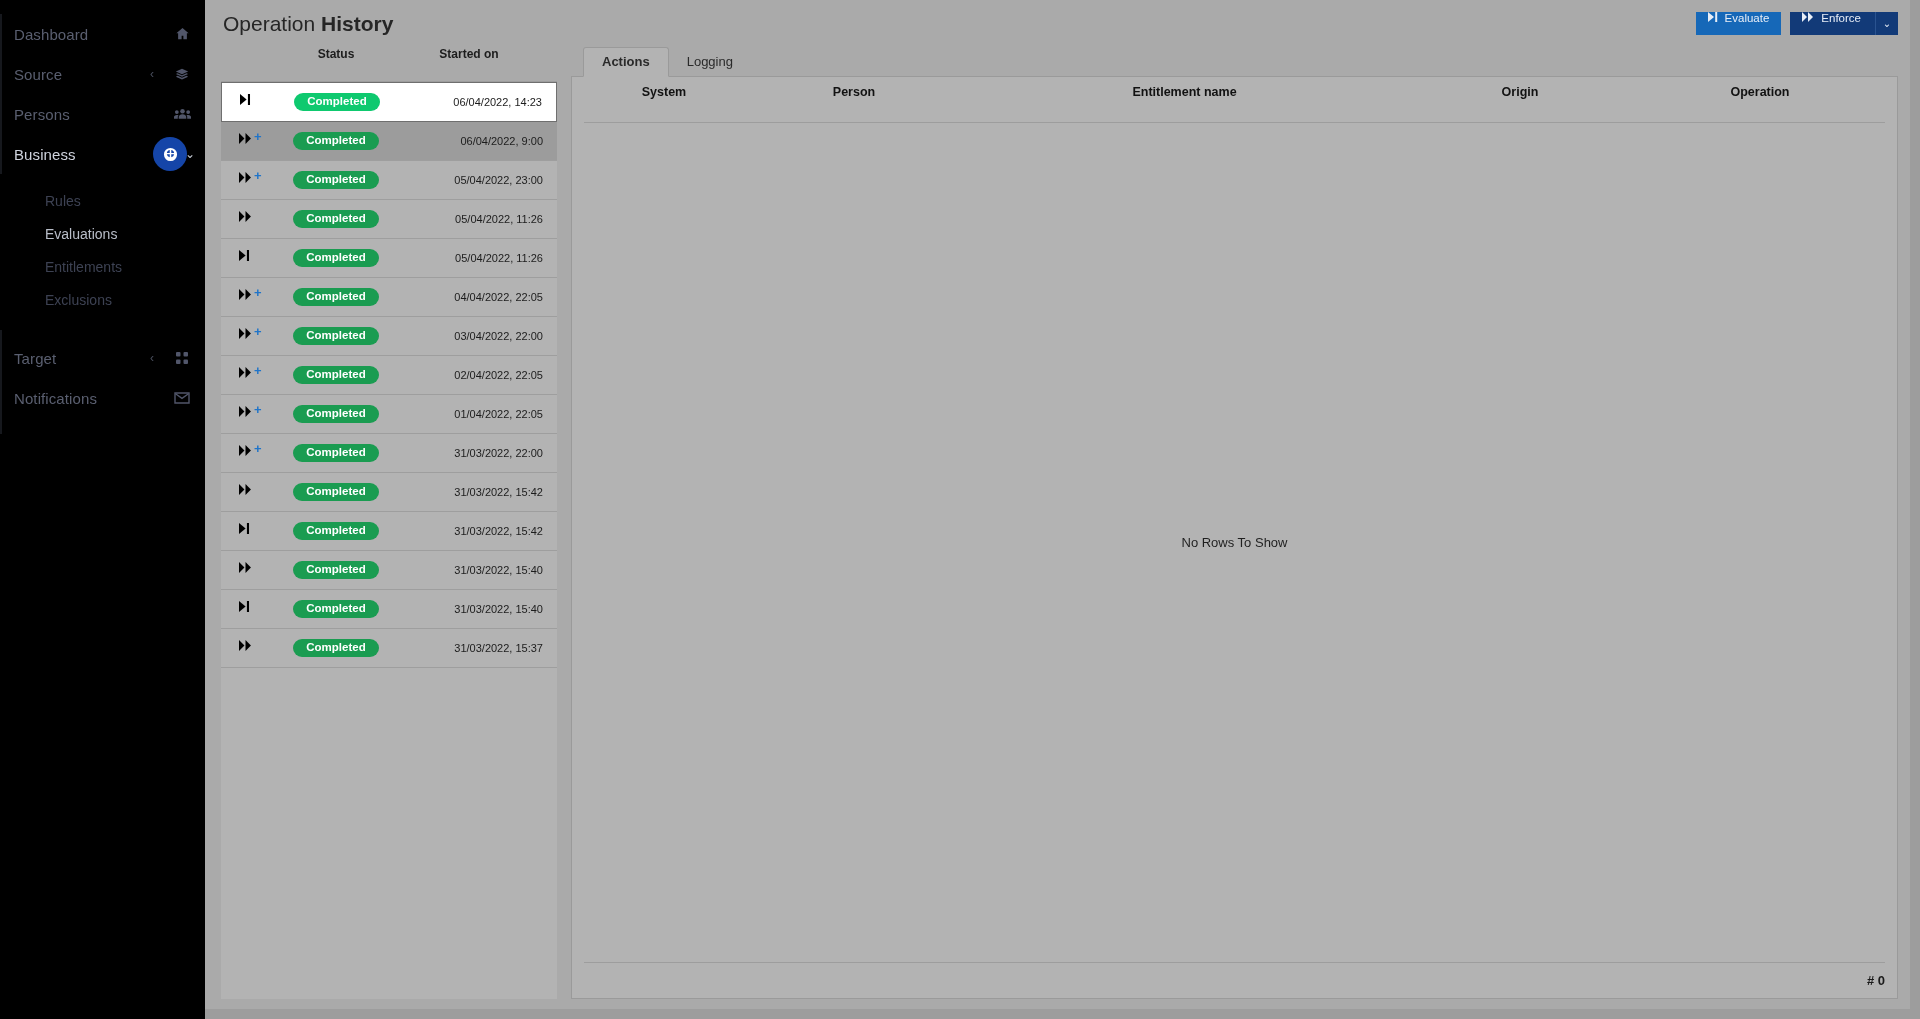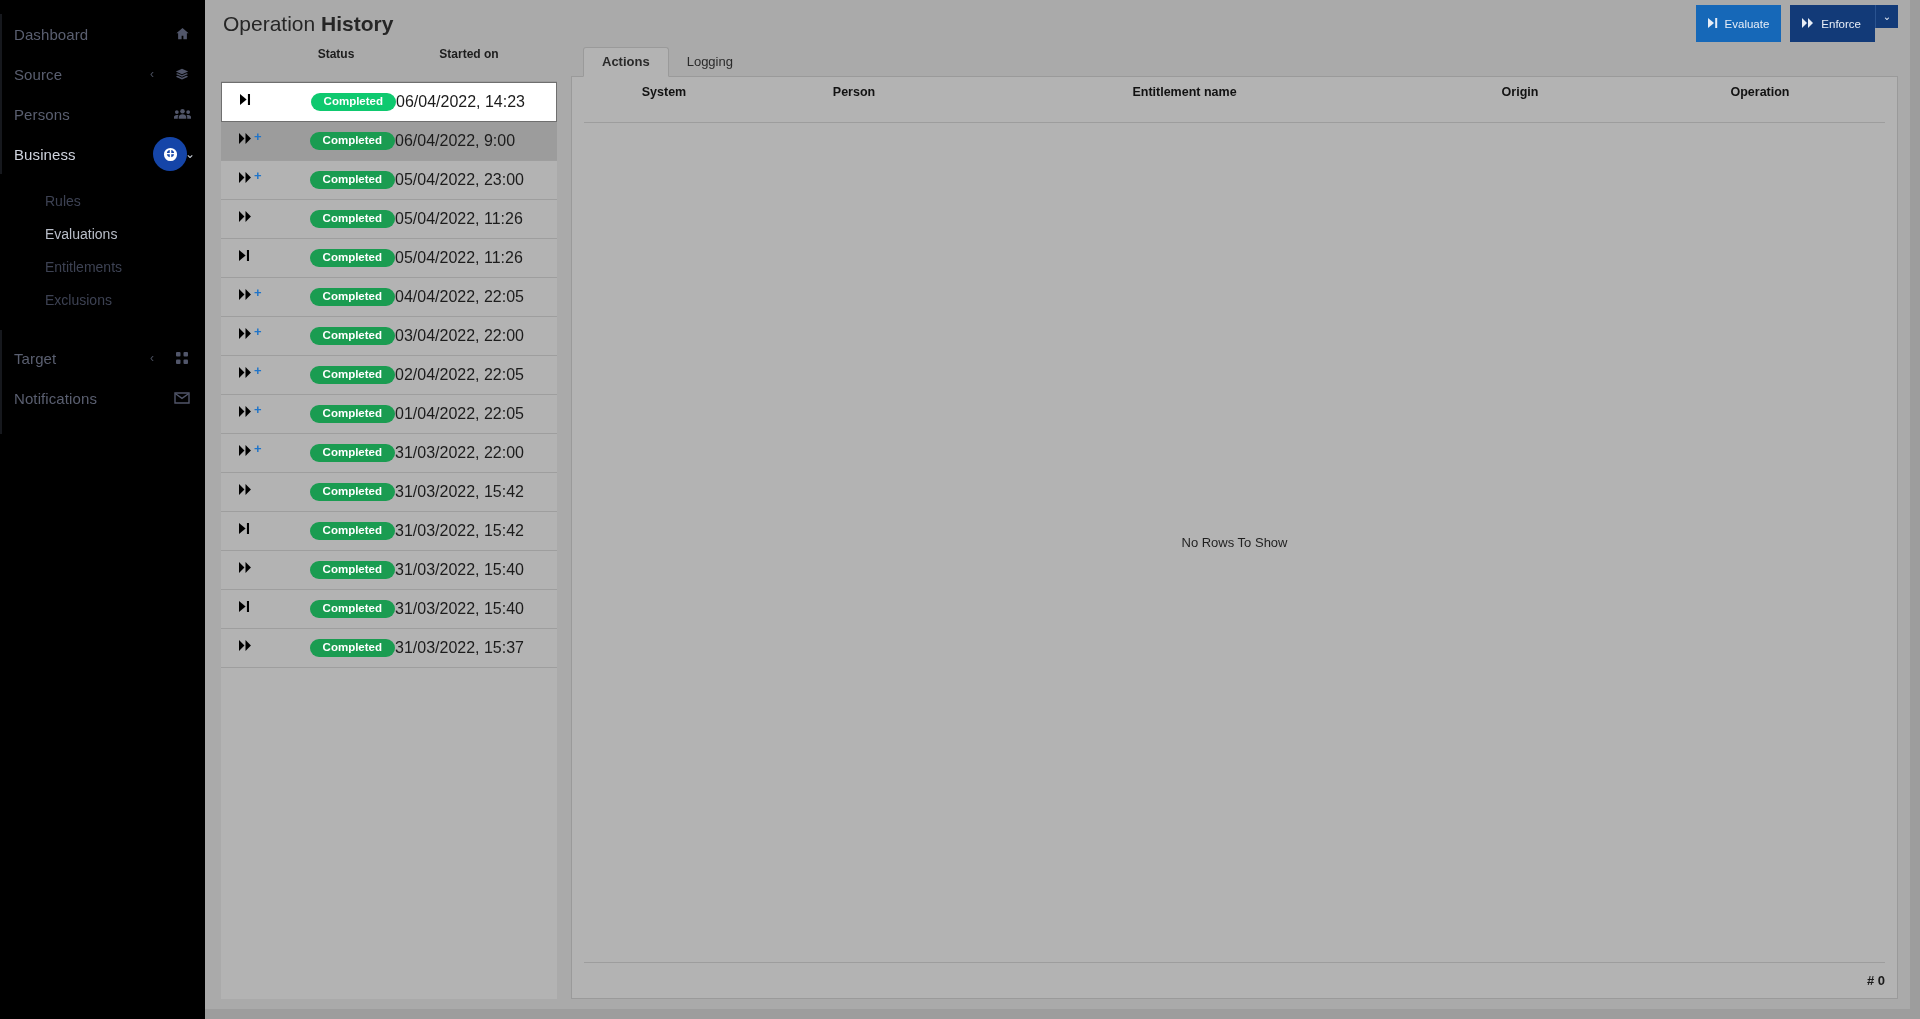--- a/index.html
+++ b/index.html
@@ -101,23 +101,23 @@
     flex: 0 0 47px;
   }
   .page-title {
     font-size: 21px;
     color: #262626;
     font-weight: 400;
   }
   .page-title b { font-weight: 700; }
   .topbar-spacer { flex: 1; }
   .btn {
-    height: 37px;
+    height: 23px;
     display: inline-flex;
-    align-items: center;
+    align-items: flex-start;
     gap: 7px;
     padding: 0 12px;
     font-size: 11.5px;
     color: #e8eef7;
     border: none;
     cursor: pointer;
     font-family: "Liberation Sans", sans-serif;
   }
   .btn-evaluate { background: #1668b8; margin-right: 9px; }
   .btn-enforce { background: #123a78; padding-right: 14px; }
@@ -191,39 +191,39 @@
   }
   .plus-mark {
     color: #1f74c9;
     font-size: 13px;
     line-height: 8px;
     font-weight: 700;
   }
   .badge-status {
     width: 118px;
     display: flex;
-    justify-content: flex-end;
+    justify-content: center;
   }
   .pill {
     display: inline-block;
     background: #1a9c51;
     color: #ffffff;
     font-size: 11.5px;
     font-weight: 700;
     border-radius: 11px;
     padding: 3px 13px 4px;
     line-height: 1;
   }
   .hist-row.selected .pill { background: #0ec96f; }
   .row-date {
     flex: 1;
-    text-align: left;
+    text-align: right;
     padding-right: 14px;
     color: #1c1c1c;
-    font-size: 16px;
+    font-size: 11px;
   }
   .hist-foot {
     height: 38px;
     border-top: 1px solid #9d9d9d;
     display: flex;
     align-items: center;
     justify-content: flex-end;
     padding-right: 16px;
     font-size: 13px;
     font-weight: 700;

